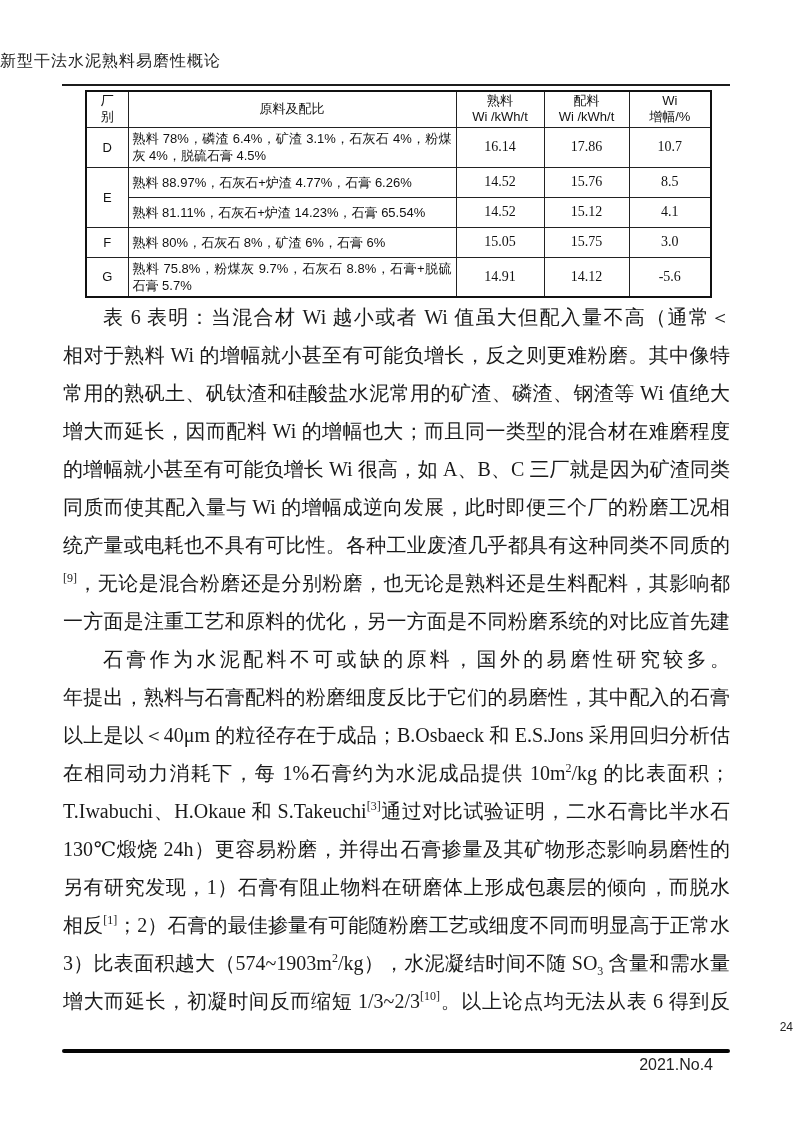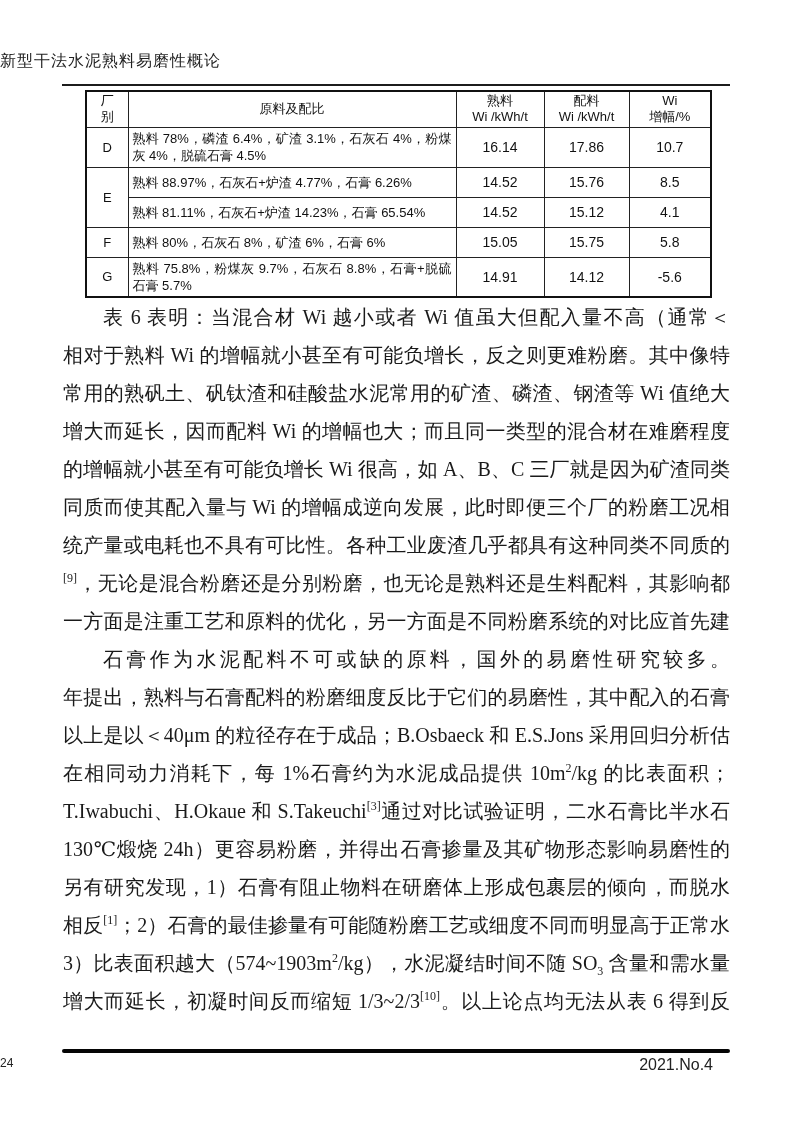--- a/index.html
+++ b/index.html
@@ -21,21 +21,21 @@
   table.wi-table{
     position:absolute;top:90px;left:85px;width:625px;
     border-collapse:collapse;table-layout:fixed;
     font-size:13px;color:#111;background:#fff;
     border:2px solid #111;
   }
   table.wi-table td{border:1px solid #222;padding:1px 4px;vertical-align:middle;}
   .th-cell{text-align:center;line-height:16px;}
   .td-plant{text-align:center;font-size:13px;}
   .td-mix{text-align:justify;text-justify:inter-ideograph;padding:2px 8px;line-height:17px;}
-  .td-num{text-align:center;font-size:14px;font-family:Liberation Sans, sans-serif;}
+  .td-num{text-align:center;font-size:14px;font-family:Liberation Serif, serif;}
   tr.r-head{height:36px;}
   tr.r-tall{height:40px;}
   tr.r-std{height:30px;}
 
   
   .body-text{
     position:absolute;top:298px;left:63px;width:667px;
     font-family:"Liberation Serif","DejaVu Serif",serif;
     font-size:20px;color:#1a1a1a;
   }
@@ -45,21 +45,21 @@
     overflow:hidden;
   }
   .line.end{text-align-last:left;}
   .line.indent{text-indent:2em;}
   .sup{vertical-align:super;font-size:12px;line-height:0;}
   .sub{vertical-align:sub;font-size:12px;line-height:0;}
   .i{margin-top:8px;}
 
   
   .footer-rule{position:absolute;top:1049px;left:62px;width:668px;height:4px;background:#050505;border-radius:2px;}
-  .page-number{position:absolute;top:1056px;left:0;width:100%;text-align:left;font-size:12px;color:#222;}
+  .page-number{position:absolute;top:1020px;left:0;width:100%;text-align:right;font-size:12px;color:#222;}
   .issue-label{position:absolute;top:1056px;right:80px;font-size:16px;color:#222;}
 </style>
 </head>
 <body>
 
 <div class="page">
 
   <div class="doc-title">新型干法水泥熟料易磨性概论</div>
   <div class="header-rule"></div>
 
@@ -109,21 +109,21 @@
         <td class="td-mix">熟料 81.11%，石灰石+炉渣 14.23%，石膏 65.54%</td>
         <td class="td-num">14.52</td>
         <td class="td-num">15.12</td>
         <td class="td-num">4.1</td>
       </tr>
       <tr class="r-std">
         <td class="td-plant">F</td>
         <td class="td-mix">熟料 80%，石灰石 8%，矿渣 6%，石膏 6%</td>
         <td class="td-num">15.05</td>
         <td class="td-num">15.75</td>
-        <td class="td-num">5.8</td>
+        <td class="td-num">3.0</td>
       </tr>
       <tr class="r-tall">
         <td class="td-plant">G</td>
         <td class="td-mix">熟料 75.8%，粉煤灰 9.7%，石灰石 8.8%，石膏+脱硫石膏 5.7%</td>
         <td class="td-num">14.91</td>
         <td class="td-num">14.12</td>
         <td class="td-num">-5.6</td>
       </tr>
     </tbody>
   </table>

